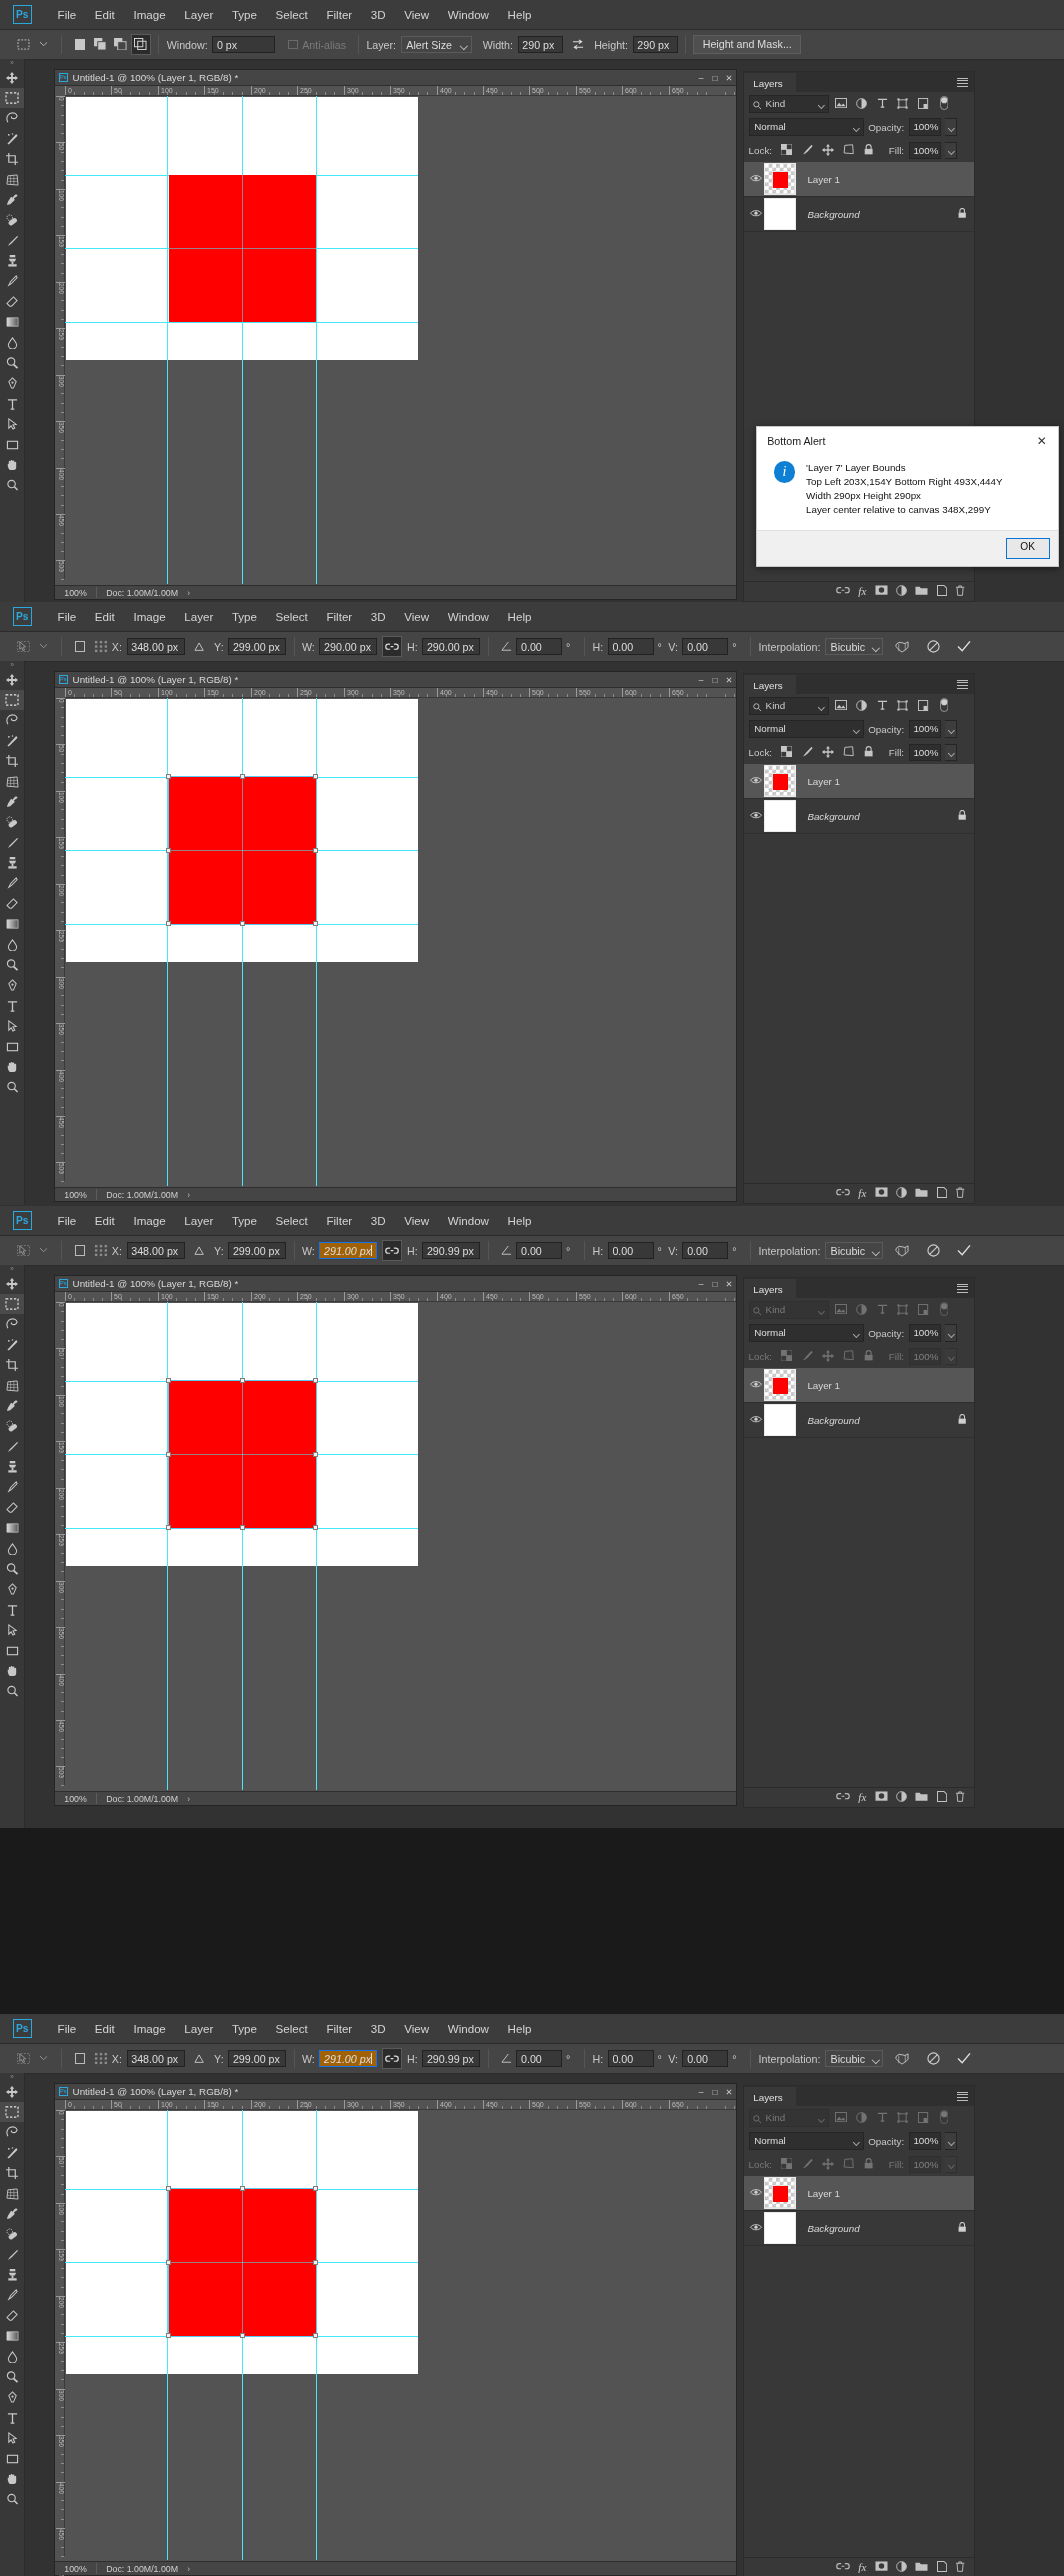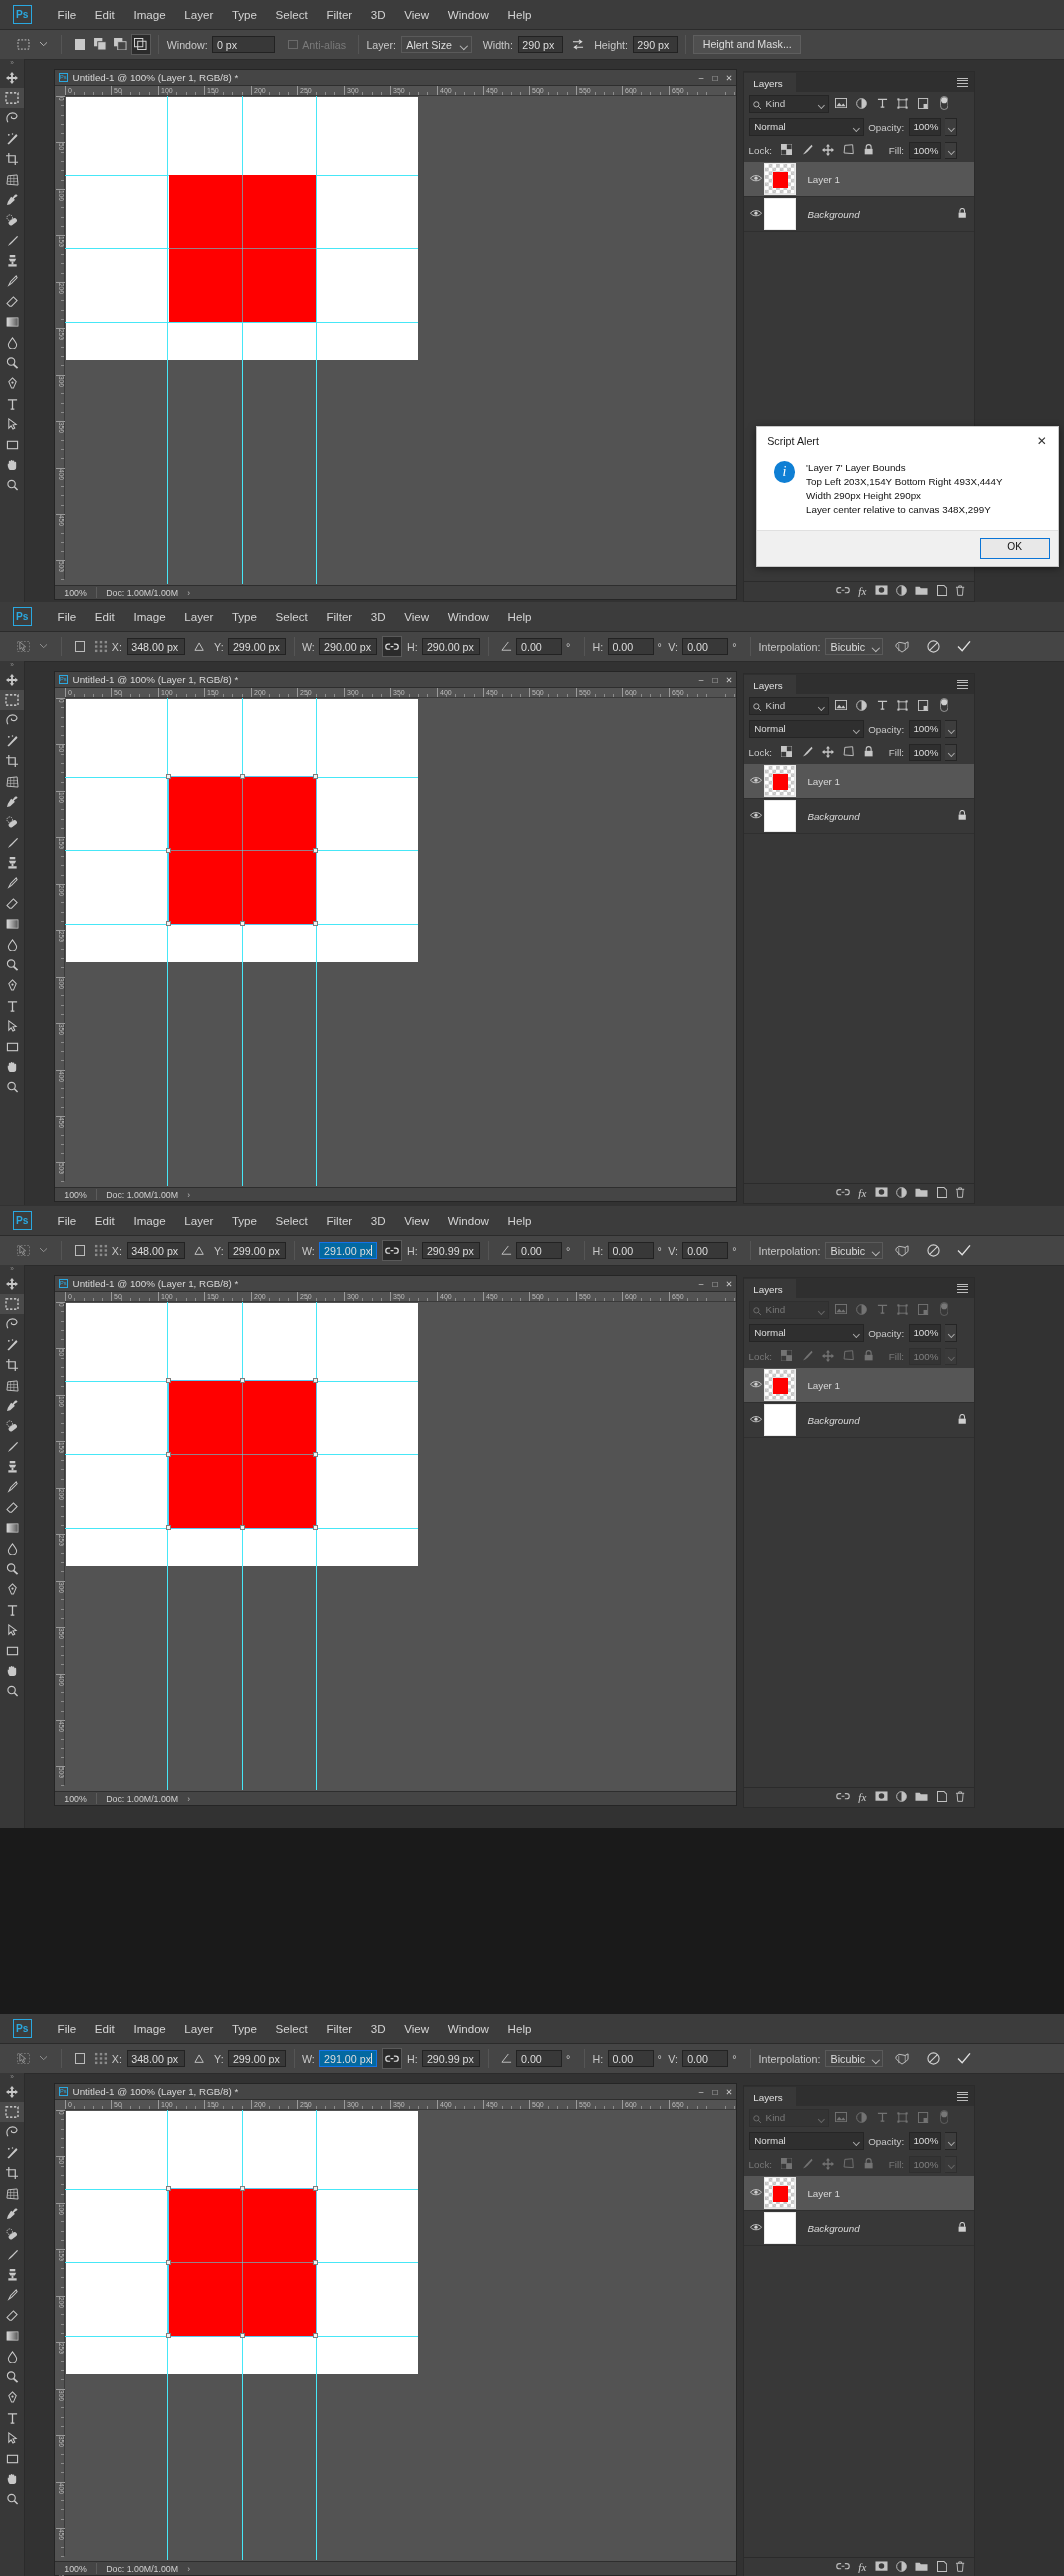--- a/index.html
+++ b/index.html
@@ -22,21 +22,21 @@
              margin-right:16.7px; font-weight:bold; background:#3c3c3c; }
   .menubar .mi { color:#d4d4d4; font-size:11.6px; padding:0 9.3px; white-space:nowrap; }
 
   
   .optbar { height:30px; background:#454545; display:flex; align-items:center;
             padding-left:5.6px; gap:0; border-bottom:0.9px solid #2b2b2b; position:relative; }
   .opt-sep { width:0.9px; height:18.6px; background:#555; margin:0 7.4px; }
   .opt-label { color:#c8c8c8; font-size:10.7px; margin-right:4.6px; white-space:nowrap; }
   .opt-field { background:#383838; border:0.9px solid #222; color:#ddd; font-size:10.7px;
                height:17.7px; line-height:16px; padding:0 3.7px; overflow:hidden; white-space:nowrap; }
-  .opt-field.focused { border:0.9px solid #1473e6; background:#0369a1; }
+  .opt-field.focused { border:0.9px solid #1473e6; background:#a16207;font-style:italic; }
   .opt-field.caret::after { content:""; display:inline-block; width:0.9px; height:10.2px;
                background:#ddd; vertical-align:-0.9px; }
   .opt-select { background:#454545; border:0.9px solid #5a5a5a; color:#ddd; font-size:10.7px;
                 height:17.7px; line-height:16px; padding:0 15px 0 4.6px; position:relative; white-space:nowrap; }
   .opt-select::after { content:""; position:absolute; right:3.7px; top:6.5px;
                 width:4.6px; height:4.6px; border-right:0.9px solid #bbb; border-bottom:0.9px solid #bbb;
                 transform:rotate(45deg); }
   .opt-btn { background:#4f4f4f; border:0.9px solid #5e5e5e; color:#ddd; font-size:10.7px;
              height:19.5px; line-height:17.7px; padding:0 8.4px; white-space:nowrap; }
   .opt-icn { width:20.4px; height:20.4px; display:flex; align-items:center; justify-content:center;
@@ -136,21 +136,21 @@
   .alert-title .t { color:#1b1b1b; font-size:10.7px; flex:1; }
   .alert-title .x { color:#333; font-size:12px; padding:0 3.7px; }
   .alert-body { display:flex; padding:10.2px 13px 13px 13px; gap:11px; }
   .info-ic { width:21.4px; height:21.4px; border-radius:50%; background:#0f7fd4; color:#fff;
              font-size:14px; font-style:italic; font-family:"Liberation Serif", serif;
              display:flex; align-items:center; justify-content:center; flex:none; margin-left:3.7px; }
   .alert-msg { color:#111; font-size:9.8px; line-height:1.42; white-space:pre-line; }
   .alert-foot { background:#f0f0f0; border-top:0.9px solid #e0e0e0; padding:7.4px 8.4px;
                 display:flex; justify-content:flex-end; }
   .alert-ok { background:#e8e8e8; border:1.9px solid #0a74d6; color:#111; font-size:10.2px;
-              width:70px; height:20.4px; line-height:16.7px; text-align:center; }
+              width:44px; height:20.4px; line-height:16.7px; text-align:center; }
 
   .gap { position:absolute; left:0; width:1065px; background:#1a1a1a; }
 </style>
 </head>
 <body>
 
 <div class="ps-window" id="p1" style="top:0px;height:602px;">
 
   <div class="menubar">
     <div class="ps-logo">Ps</div>
@@ -630,21 +630,21 @@
             <path d="M0.5 0.5 H7.5 L10.5 3.5 V11.5 H0.5 Z" fill="none" stroke="#c2c2c2" stroke-width="1.1"></path>
           </svg></span>
     <span><svg width="10.2" height="11" viewBox="0 0 11 12">
             <path d="M1 2.5 H10 M2.2 2.5 L2.9 11.3 H8.1 L8.8 2.5 M4 2.5 V1 H7 V2.5" fill="none" stroke="#c2c2c2" stroke-width="1"></path>
           </svg></span>
   </div>
     </div>
 
   <div class="alert" style="left:756px;top:426px;width:303px;">
     <div class="alert-title">
-      <div class="t">Script Alert</div>
+      <div class="t">Bottom Alert</div>
       <div class="x">✕</div>
     </div>
     <div class="alert-body">
       <div class="info-ic">i</div>
       <div class="alert-msg">'Layer 7' Layer Bounds
 Top Left 203X,154Y   Bottom Right 493X,444Y
 Width 290px   Height 290px
 Layer center relative to canvas 348X,299Y</div>
     </div>
     <div class="alert-foot">

